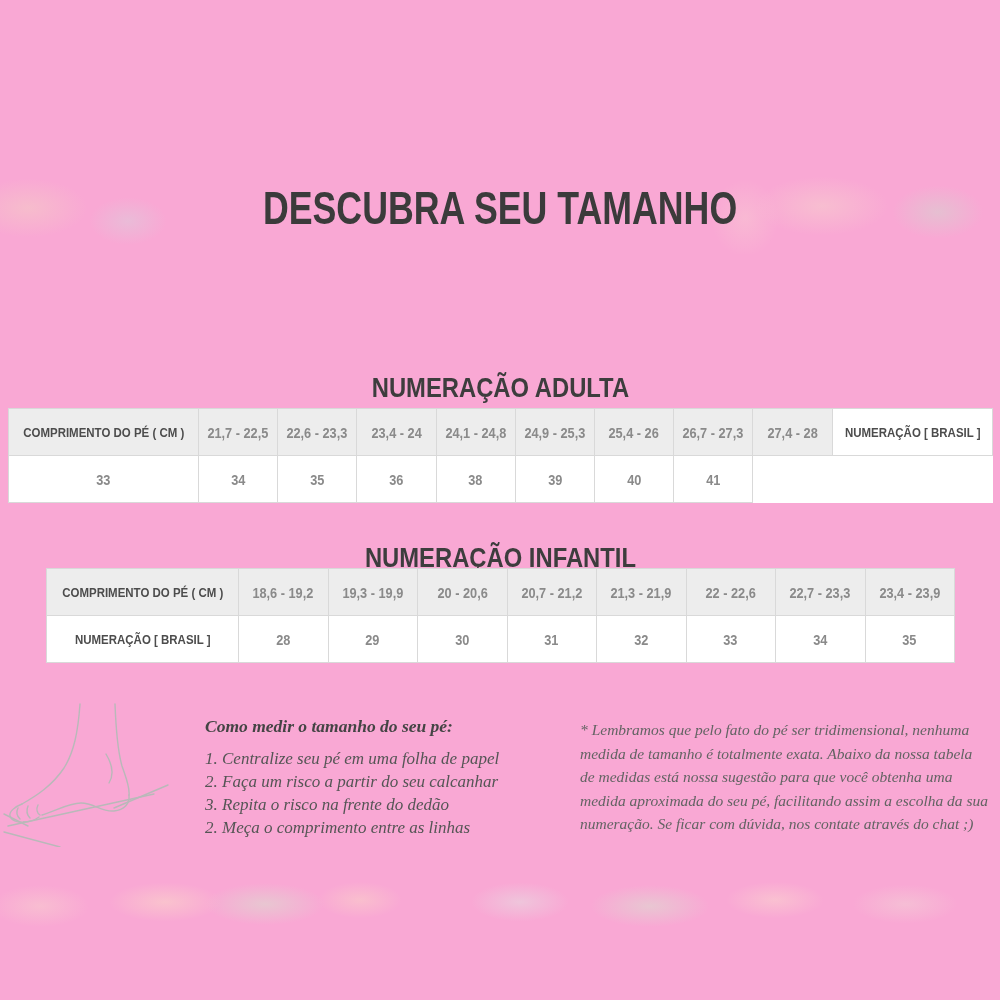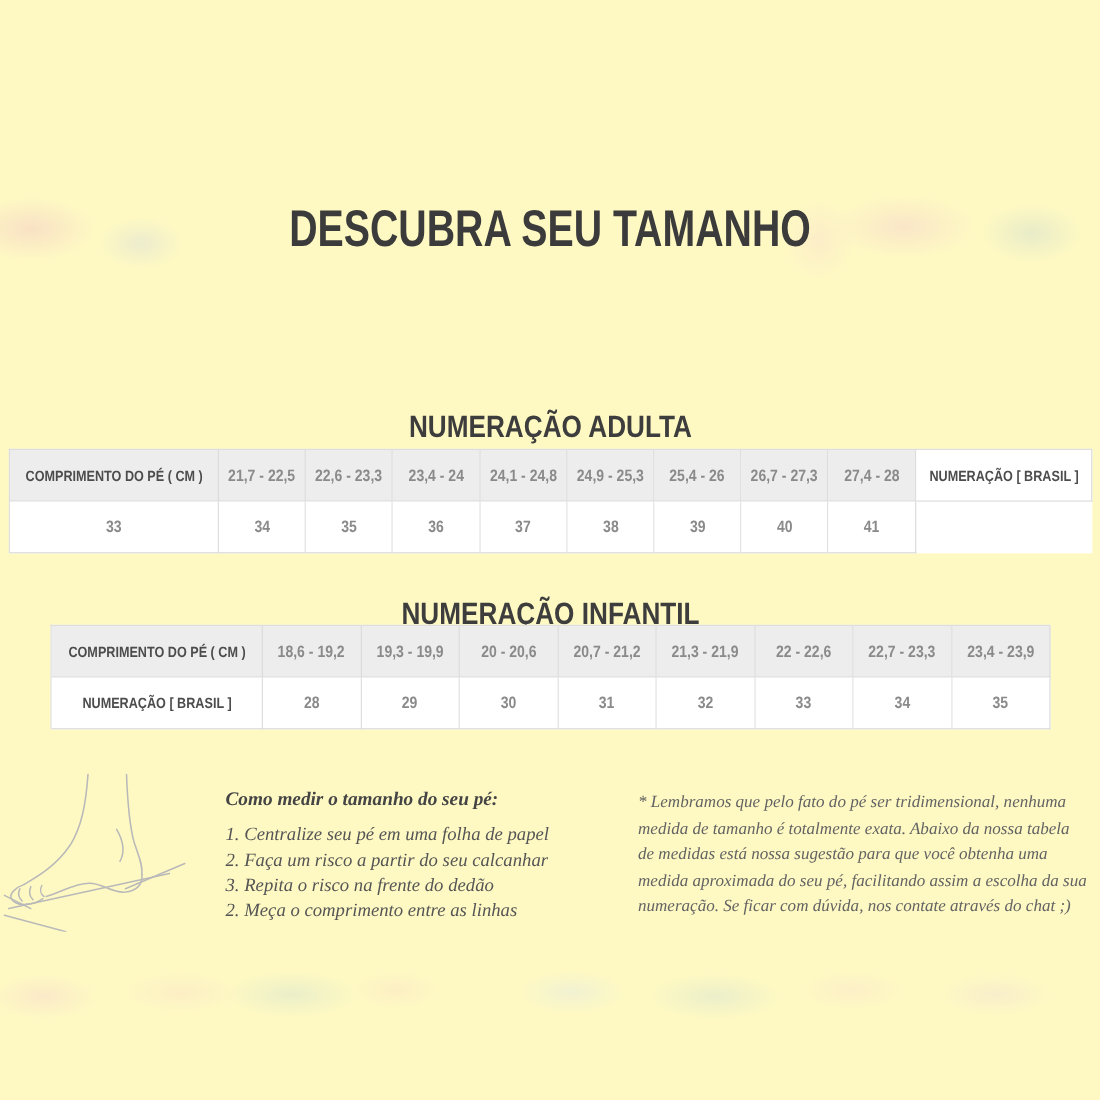--- a/index.html
+++ b/index.html
@@ -1,17 +1,17 @@
 <!DOCTYPE html>
 <html><head>
 <meta charset="utf-8">
 <style>
   html,body{margin:0;padding:0;background:#fff;}
   .canvas{
-    position:relative;width:1000px;height:1000px;background:#fef9c3;overflow:hidden;
+    position:relative;width:1000px;height:1000px;background:#f9a8d4;overflow:hidden;
     font-family:"Liberation Sans",sans-serif;
   }
   
   .band{position:absolute;left:0;width:1000px;pointer-events:none;}
   .band-top{
     top:166px;height:88px;
     background:
       radial-gradient(ellipse 85px 42px at 28px 42px, rgba(244,205,198,0.55), transparent 70%),
       radial-gradient(ellipse 55px 34px at 128px 55px, rgba(211,216,221,0.40), transparent 70%),
       radial-gradient(ellipse 48px 55px at 745px 52px, rgba(248,216,210,0.35), transparent 70%),
@@ -117,23 +117,20 @@
     <div class="cell">
         <span class="cond val">34</span>
       </div>
     <div class="cell">
         <span class="cond val">35</span>
       </div>
     <div class="cell">
         <span class="cond val">36</span>
       </div>
     <div class="cell">
-        <span class="cond val">37</span>
-      </div>
-    <div class="cell">
         <span class="cond val">38</span>
       </div>
     <div class="cell">
         <span class="cond val">39</span>
       </div>
     <div class="cell">
         <span class="cond val">40</span>
       </div>
     <div class="cell">
         <span class="cond val">41</span>

